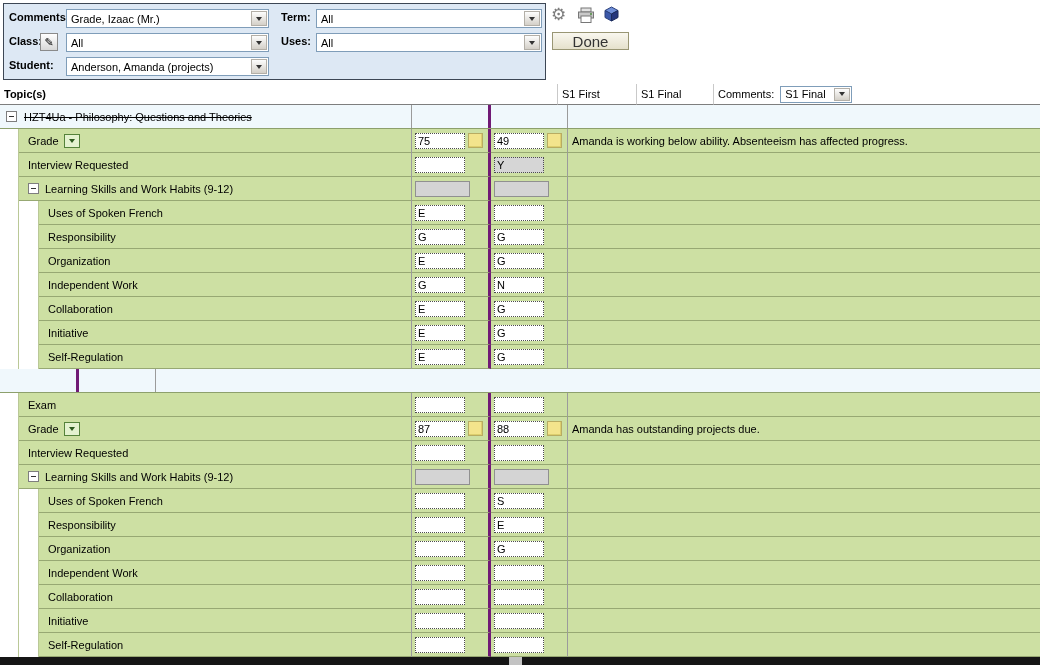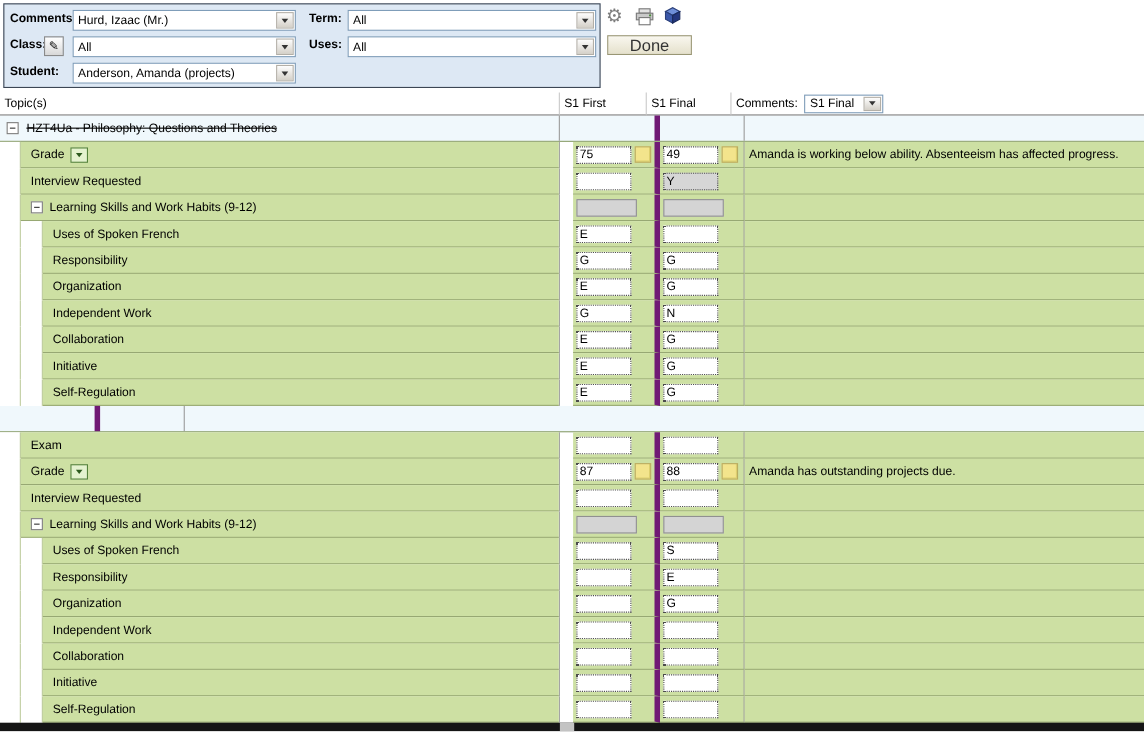--- a/index.html
+++ b/index.html
@@ -28,29 +28,29 @@
   .cube-ic{position:absolute;left:603px;top:5px;cursor:pointer;}
   .done-btn{position:absolute;left:552px;top:32px;width:77px;height:18px;
     background:linear-gradient(#f9f7ef,#e5e1cc);border:1px solid #999674;
     font-family:"Liberation Sans",sans-serif;font-size:15px;color:#333;cursor:pointer;}
 
   
   .mtable{position:absolute;left:0;top:84px;width:1040px;}
   .thead{display:flex;height:21px;background:#fff;}
   .thead>div{border-bottom:1px solid #7e7e7e;border-right:1px solid #c9c9c9;
     display:flex;align-items:center;padding-left:4px;}
-  .h-topic{width:509px;font-weight:normal;}
+  .h-topic{width:558px;font-weight:bold;}
   .h-first{width:79px;}
   .h-final{width:77px;}
   .h-comm{flex:1;gap:6px;border-right:none !important;}
   .h-comm .fsel{position:relative;width:72px;height:17px;}
 
   .trow{display:flex;width:1040px;height:24px;}
-  .c-topic{width:509px;display:flex;align-items:stretch;border-right:1px solid #9b9b9b;}
-  .c-first{width:79px;border-right:5px solid #701a75;display:flex;align-items:center;padding-left:3px;margin-left:12px;}
+  .c-topic{width:412px;display:flex;align-items:stretch;border-right:1px solid #9b9b9b;}
+  .c-first{width:79px;border-right:3px solid #701a75;display:flex;align-items:center;padding-left:3px;}
   .c-final{width:77px;border-right:1px solid #9b9b9b;display:flex;align-items:center;padding-left:3px;}
   .c-comm{flex:1;display:flex;align-items:center;padding-left:4px;overflow:hidden;}
   .data .c-first,.data .c-final,.data .c-comm{background:#cde0a3;border-bottom:1px solid #97a873;}
   .gut{flex:0 0 19px;background:#fff;border-right:1px solid #bac897;}
   .gut2{flex-basis:20px;}
   .ti{flex:1;background:#cde0a3;border-bottom:1px solid #97a873;display:flex;align-items:center;padding-left:9px;white-space:nowrap;overflow:hidden;}
   .sec{background:#f0f8fc;border-bottom:1px solid #8da06c;}
   .sec>div{display:flex;align-items:center;background:transparent;}
   .sec .c-topic{padding-left:6px;}
   .course{margin-left:7px;text-decoration:line-through;white-space:nowrap;}
@@ -74,21 +74,21 @@
   .bottom-thumb{position:absolute;left:509px;top:657px;width:13px;height:8px;background:#c3c3c3;}
 </style>
 </head>
 <body>
 
 <div id="screen">
 
   <div class="filter-panel">
     <span class="flabel" style="left:5px;top:7px">Comments:</span>
     <div class="fsel" style="left:62px;top:5px;width:203px">
-      <span class="txt">Hurd, Izaac (Mr.)</span>
+      <span class="txt">Grade, Izaac (Mr.)</span>
       <span class="abtn"></span>
     </div>
     <span class="flabel" style="left:277px;top:7px">Term:</span>
     <div class="fsel" style="left:312px;top:5px;width:226px">
       <span class="txt">All</span>
       <span class="abtn"></span>
     </div>
 
     <span class="flabel" style="left:5px;top:31px">Class:</span>
     <button class="pencil-btn"><span>✎</span></button>

